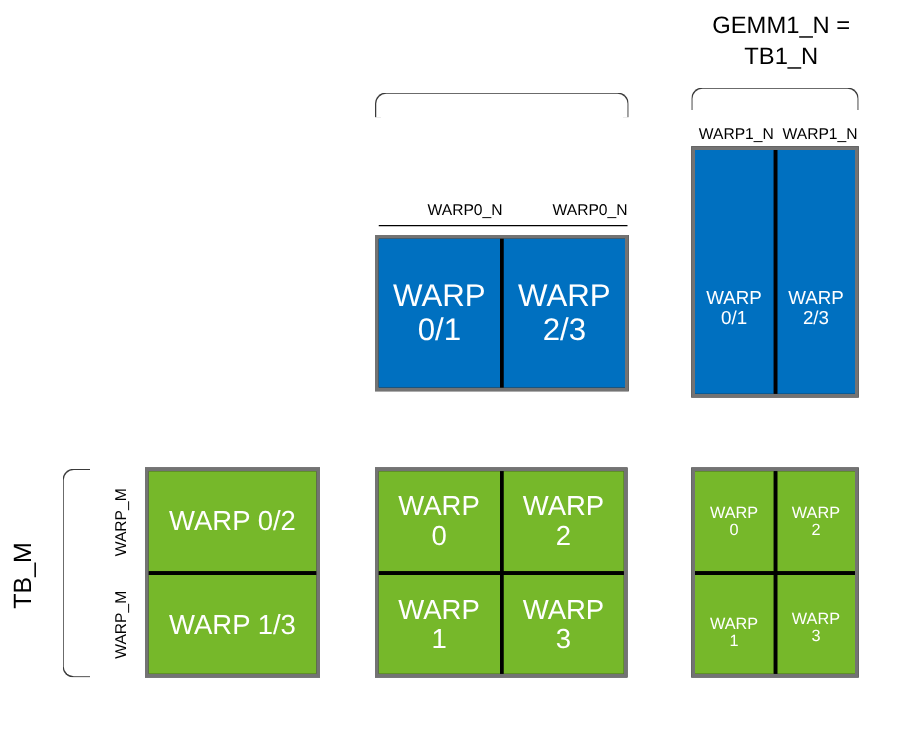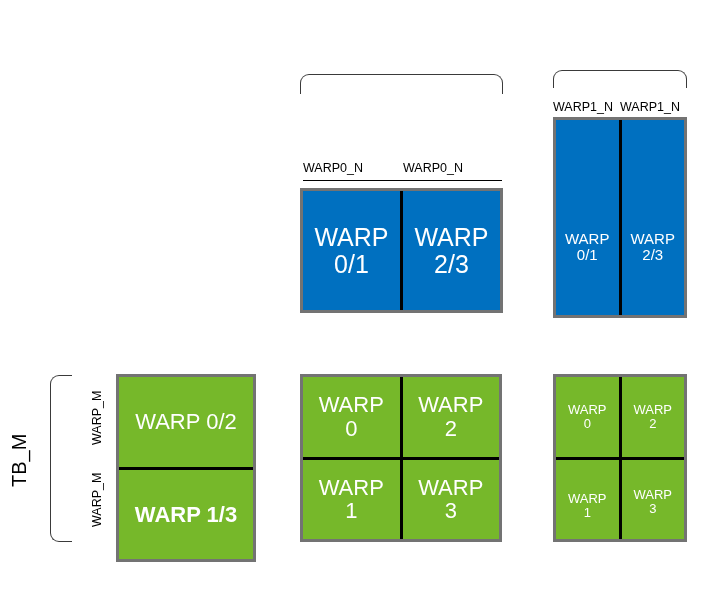--- a/index.html
+++ b/index.html
@@ -49,21 +49,21 @@
     border-bottom: 1.6px solid #3a3a3a;
     border-top-left-radius: 9px;
     border-bottom-left-radius: 9px;
     box-sizing: border-box;
   }
 
   
   .tick-label {
     font-size: 12.5px;
     color: #000000;
-    text-align: left;
+    text-align: right;
     white-space: nowrap;
     line-height: 14px;
   }
   .tick-label.vertical {
     writing-mode: vertical-rl;
     transform: rotate(180deg);
     text-align: center;
   }
   .axis-title {
     font-size: 20px;
@@ -110,20 +110,22 @@
   .t-xs  { font-size: 13px; }
 </style>
 </head>
 <body>
 
 <div class="canvas">
 
 
   <div class="abs hbrace" style="left:300px; top:74px; width:203px; height:20px;"></div>
 
+  <div class="abs heading" style="left:545px; top:8px; width:160px;">GEMM1_N =
+TB1_N</div>
 
   <div class="abs hbrace" style="left:553px; top:70px; width:134px; height:18px;"></div>
 
   <div class="abs tick-label" style="left:553px; top:100px; width:66px;">WARP1_N</div>
   <div class="abs tick-label" style="left:620px; top:100px; width:66px;">WARP1_N</div>
 
   <div class="abs grid-box cols" style="left:553px; top:117px; width:134px; height:201px;">
     <div class="cell blue t-sm" style="flex:1 1 0; align-items:center; padding-top:58px;">WARP
 0/1</div>
     <div class="sep-v"></div>
@@ -143,24 +145,24 @@
 2/3</div>
   </div>
 
   <div class="abs axis-title" style="left:8px; top:400px; width:26px; height:120px;">TB_M</div>
 
   <div class="abs vbrace" style="left:50px; top:375px; width:22px; height:167px;"></div>
 
   <div class="abs tick-label vertical" style="left:90px; top:378px; width:16px; height:80px;">WARP_M</div>
   <div class="abs tick-label vertical" style="left:90px; top:460px; width:16px; height:80px;">WARP_M</div>
 
-  <div class="abs grid-box rows" style="left:116px; top:374px; width:140px; height:188px;">
+  <div class="abs grid-box rows" style="left:116px; top:374px; width:140px; height:168px;">
     <div class="cell green t-md" style="flex:1 1 0;">WARP 0/2</div>
     <div class="sep-h"></div>
-    <div class="cell green t-md" style="flex:1 1 0;font-weight:bold;">WARP 1/3</div>
+    <div class="cell green t-md" style="flex:1 1 0;">WARP 1/3</div>
   </div>
 
   <div class="abs grid-box rows" style="left:300px; top:374px; width:202px; height:168px;">
     <div style="display:flex; flex:1 1 0;">
       <div class="cell green t-md" style="flex:1 1 0;">WARP
 0</div>
       <div class="sep-v"></div>
       <div class="cell green t-md" style="flex:1 1 0;">WARP
 2</div>
     </div>

